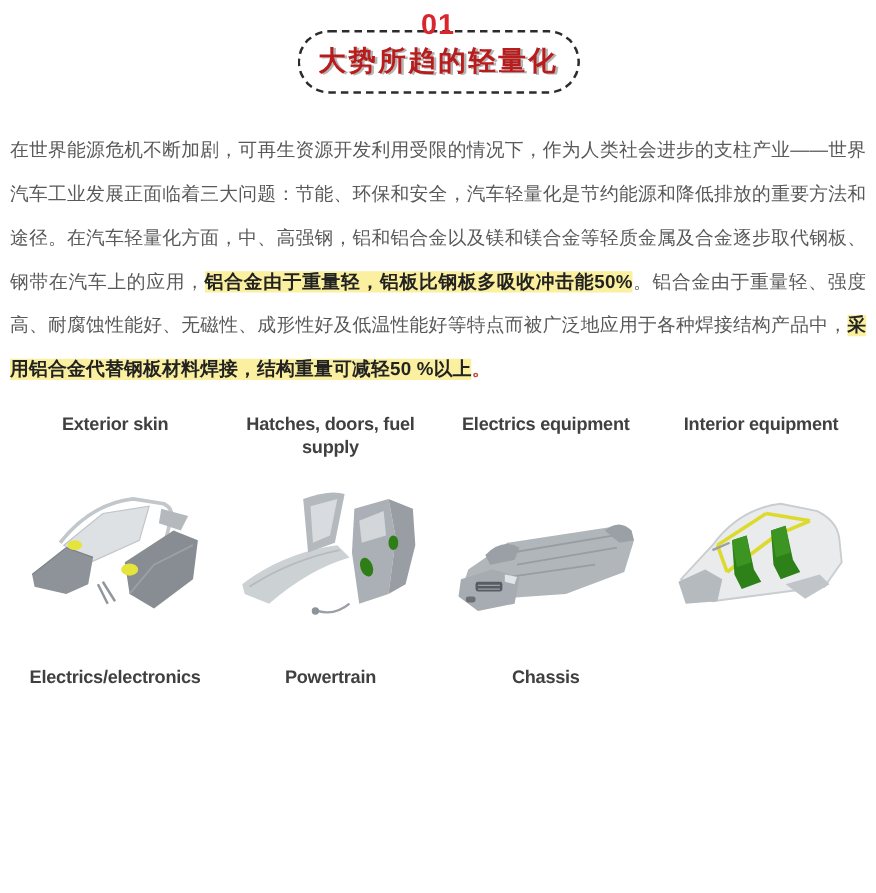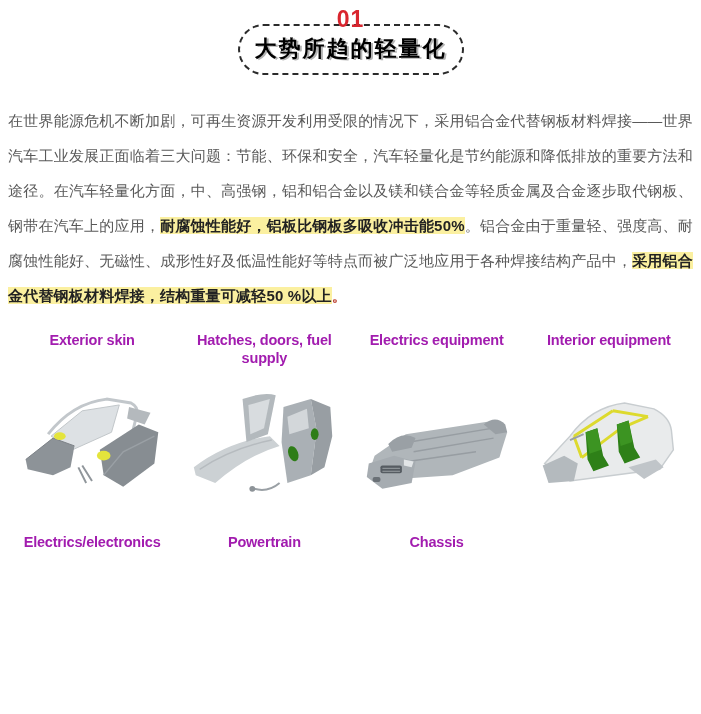--- a/index.html
+++ b/index.html
@@ -16,21 +16,21 @@
   .section-number {
     position: absolute; top: 2px; left: 50%; transform: translateX(-50%);
     font-size: 23px; font-weight: 700; color: #d9252e; line-height: 1; z-index: 2;
     letter-spacing: 1px;
   }
   .title-pill {
     border: 2px dashed #2b2b2b; border-radius: 26px;
     padding: 8px 15px 9px; background: transparent;
   }
   .title-text {
-    font-size: 22px; font-weight: 700; color: #000000; letter-spacing: 2px;
+    font-size: 22px; font-weight: 700; color: #b91c1c; letter-spacing: 2px;
     text-shadow: 2px 1px 0 rgba(140,140,140,0.65);
     white-space: nowrap;
   }
 
   
   .article-text {
     margin: 28px 8px 0 8px;
     font-size: 15px; line-height: 35px; color: #595959;
     text-align: justify; letter-spacing: 0.2px;
   }
@@ -38,21 +38,21 @@
   .end-mark { color: #bf4b3c; font-weight: 700; }
 
   
   .gallery { margin: 18px 10px 0 10px; }
   .gallery-grid {
     display: grid; grid-template-columns: repeat(4, 1fr);
     column-gap: 8px; row-gap: 20px;
   }
   .cell { display: flex; flex-direction: column; align-items: center; }
   .cell-label {
-    font-weight: 700; font-size: 14.5px; color: #a21caf; text-align: center;
+    font-weight: 700; font-size: 14.5px; color: #404040; text-align: center;
     line-height: 1.25; letter-spacing: -0.2px;
   }
   .cell:nth-child(-n+4) .cell-label { min-height: 38px; }
   .cell:nth-child(n+5) .cell-label { min-height: 22px; }
   .cell-figure { width: 156px; height: 142px; margin-top: 2px; }
   .cell-figure svg { width: 100%; height: 100%; display: block; }
 </style>
 </head>
 <body>
 
@@ -60,21 +60,21 @@
 
   <div class="header">
     <div class="header-inner">
       <span class="section-number">01</span>
       <div class="title-pill">
         <span class="title-text">大势所趋的轻量化</span>
       </div>
     </div>
   </div>
 
-  <p class="article-text"><span>在世界能源危机不断加剧，可再生资源开发利用受限的情况下，采用铝合金代替钢板材料焊接——世界汽车工业发展正面临着三大问题：节能、环保和安全，汽车轻量化是节约能源和降低排放的重要方法和途径。在汽车轻量化方面，中、高强钢，铝和铝合金以及镁和镁合金等轻质金属及合金逐步取代钢板、钢带在汽车上的应用，</span><span class="hl">耐腐蚀性能好，铝板比钢板多吸收冲击能50%</span><span>。铝合金由于重量轻、强度高、耐腐蚀性能好、无磁性、成形性好及低温性能好等特点而被广泛地应用于各种焊接结构产品中，</span><span class="hl">采用铝合金代替钢板材料焊接，结构重量可减轻50 %以上</span><span class="end-mark">。</span></p>
+  <p class="article-text"><span>在世界能源危机不断加剧，可再生资源开发利用受限的情况下，作为人类社会进步的支柱产业——世界汽车工业发展正面临着三大问题：节能、环保和安全，汽车轻量化是节约能源和降低排放的重要方法和途径。在汽车轻量化方面，中、高强钢，铝和铝合金以及镁和镁合金等轻质金属及合金逐步取代钢板、钢带在汽车上的应用，</span><span class="hl">铝合金由于重量轻，铝板比钢板多吸收冲击能50%</span><span>。铝合金由于重量轻、强度高、耐腐蚀性能好、无磁性、成形性好及低温性能好等特点而被广泛地应用于各种焊接结构产品中，</span><span class="hl">采用铝合金代替钢板材料焊接，结构重量可减轻50 %以上</span><span class="end-mark">。</span></p>
 
   <div class="gallery">
     <div class="gallery-grid">
 
       <div class="cell">
         <div class="cell-label">Exterior skin</div>
         <div class="cell-figure">
           <svg viewBox="0 0 160 140">
             <path d="M35 62 Q60 30 95 26 L120 30 Q128 34 126 42 L122 58" fill="none" stroke="#c2c7cb" stroke-width="3"></path>
             <path d="M38 64 L70 38 L108 32 L100 60 L60 78 Z" fill="#dde1e4" stroke="#c0c5c9" stroke-width="1"></path>

